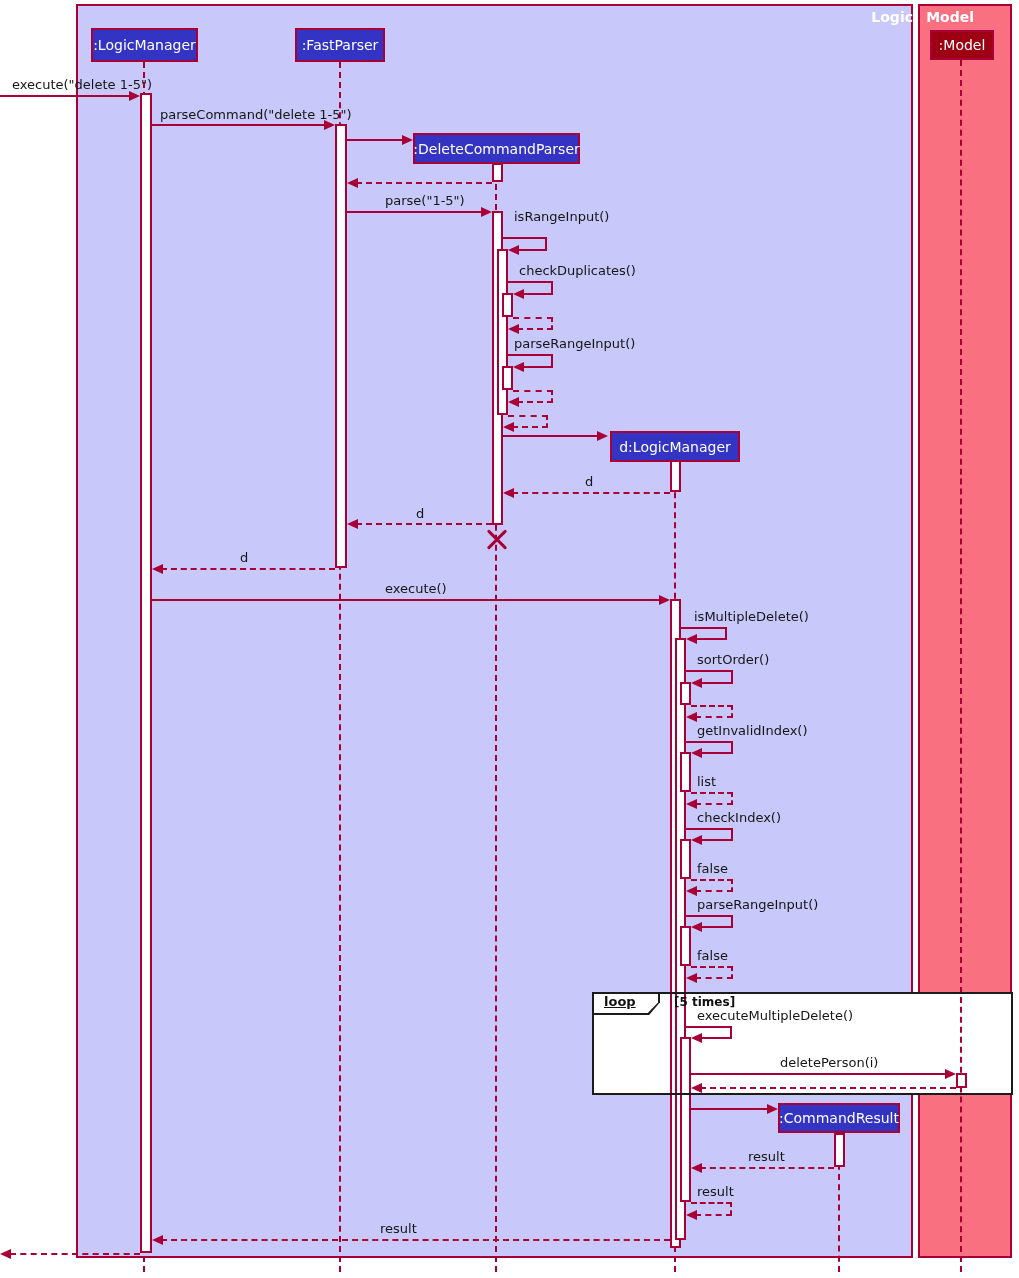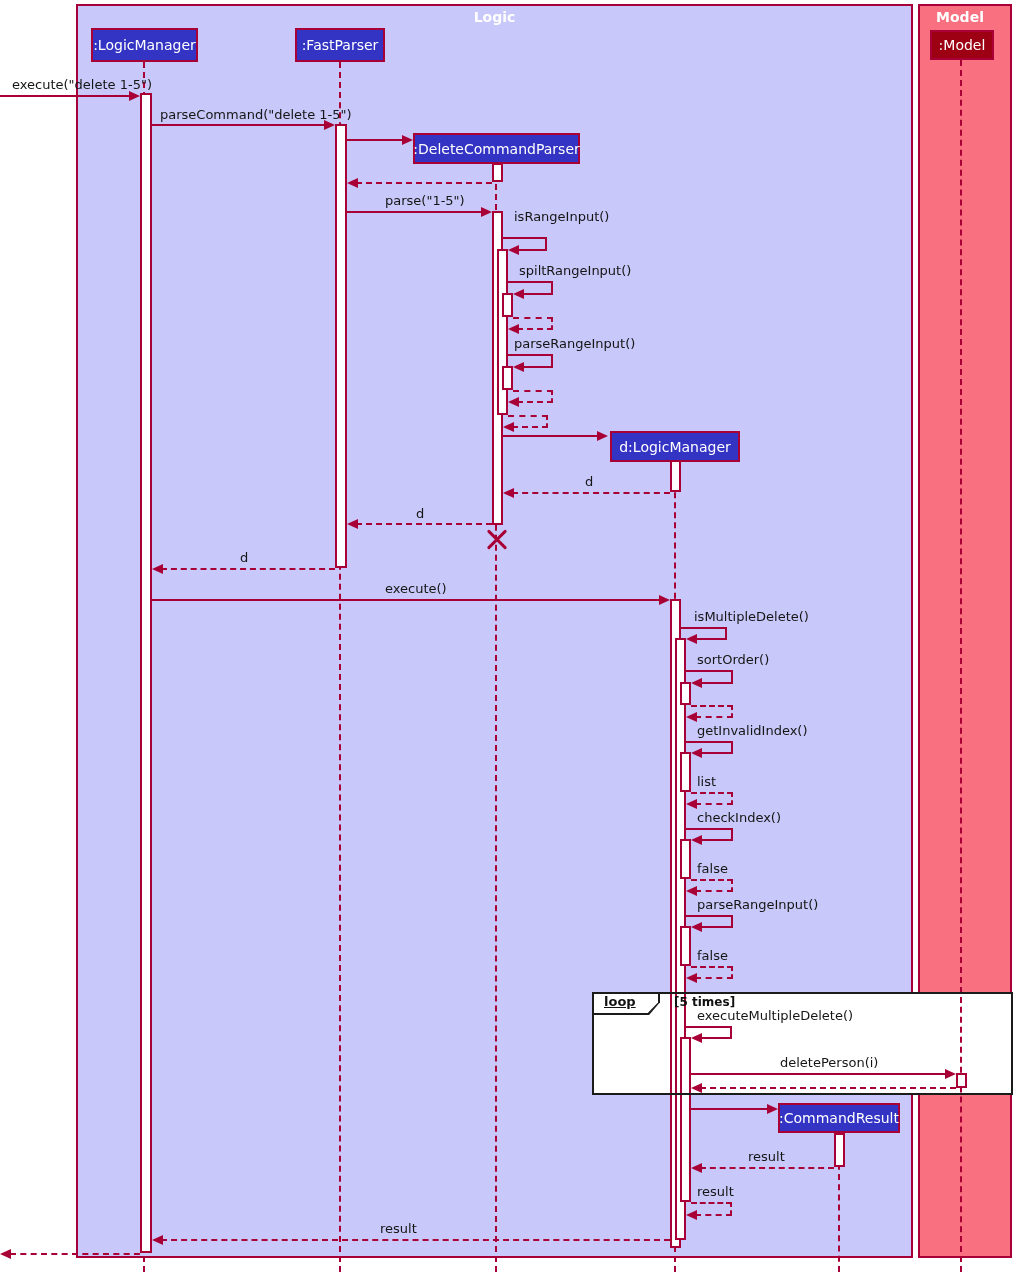--- a/index.html
+++ b/index.html
@@ -1,19 +1,19 @@
 <!DOCTYPE html>
 <html><head>
 <meta charset="utf-8">
 <style>
   html,body{margin:0;padding:0;background:#fff;}
   #canvas{position:relative;width:1019px;height:1278px;background:#fff;overflow:hidden;
           font-family:"DejaVu Sans",sans-serif;}
   .frame{position:absolute;box-sizing:border-box;border:2px solid #A80036;}
-  .ftitle{position:absolute;text-align:center;font-weight:bold;font-size:14px;color:#fff;}
+  .ftitle{position:absolute;text-align:right;font-weight:bold;font-size:14px;color:#fff;}
   .ll{position:absolute;width:0;border-left:2px dashed #A80036;}
   .act{position:absolute;width:11px;background:#fff;border:2px solid #A80036;box-sizing:border-box;}
   .sh{position:absolute;height:0;border-top:2px solid #A80036;}
   .dh{position:absolute;height:0;border-top:2px dashed #A80036;}
   .sv{position:absolute;width:0;border-left:2px solid #A80036;}
   .dv{position:absolute;width:0;border-left:2px dashed #A80036;}
   .ar{position:absolute;width:0;height:0;border-top:5px solid transparent;border-bottom:5px solid transparent;border-left:11px solid #A80036;}
   .al{position:absolute;width:0;height:0;border-top:5px solid transparent;border-bottom:5px solid transparent;border-right:11px solid #A80036;}
   .lbl{position:absolute;font-size:13px;line-height:15px;color:#151515;white-space:nowrap;}
   .pbox{position:absolute;background:#3333C4;border:2px solid #A80036;color:#fff;font-size:14px;
@@ -23,21 +23,21 @@
   .loop-guard{position:absolute;font-weight:bold;font-size:12px;color:#111;}
 </style>
 </head>
 <body>
 
 <div id="canvas">
 
   <div class="frame" style="left:76px;top:4px;width:837px;height:1254px;background:#C8C8FA;"></div>
   <div class="ftitle" style="left:76px;top:9px;width:837px;">Logic</div>
   <div class="frame" style="left:918px;top:4px;width:94px;height:1254px;background:#F97181;"></div>
-  <div class="ftitle" style="left:918px;top:9px;width:84px;">Model</div>
+  <div class="ftitle" style="left:890px;top:9px;width:84px;">Model</div>
 
   <div style="position:absolute;left:592px;top:992px;width:421px;height:103px;background:#fff;"></div>
 
   <div class="ll" style="left:143px;top:62px;height:1210px;"></div>
   <div class="ll" style="left:339px;top:62px;height:1210px;"></div>
   <div class="ll" style="left:495px;top:164px;height:1108px;"></div>
   <div class="ll" style="left:674px;top:462px;height:810px;"></div>
   <div class="ll" style="left:838px;top:1133px;height:139px;"></div>
   <div class="ll" style="left:960px;top:60px;height:1212px;"></div>
 
@@ -92,21 +92,21 @@
   <div class="lbl" style="left:385px;top:193px;">parse("1-5")</div>
   <div class="sh" style="left:347px;top:211px;width:134px;"></div>
   <div class="ar" style="left:481px;top:207px;"></div>
 
   <div class="lbl" style="left:514px;top:209px;">isRangeInput()</div>
   <div class="sh" style="left:503px;top:237px;width:44px;"></div>
   <div class="sv" style="left:545px;top:237px;height:14px;"></div>
   <div class="sh" style="left:517px;top:249px;width:30px;"></div>
   <div class="al" style="left:508px;top:245px;"></div>
 
-  <div class="lbl" style="left:519px;top:263px;">spiltRangeInput()</div>
+  <div class="lbl" style="left:519px;top:263px;">checkDuplicates()</div>
   <div class="sh" style="left:508px;top:281px;width:45px;"></div>
   <div class="sv" style="left:551px;top:281px;height:14px;"></div>
   <div class="sh" style="left:522px;top:293px;width:31px;"></div>
   <div class="al" style="left:513px;top:289px;"></div>
 
   <div class="dh" style="left:513px;top:317px;width:40px;"></div>
   <div class="dv" style="left:551px;top:317px;height:13px;"></div>
   <div class="dh" style="left:517px;top:328px;width:36px;"></div>
   <div class="al" style="left:508px;top:324px;"></div>
 

